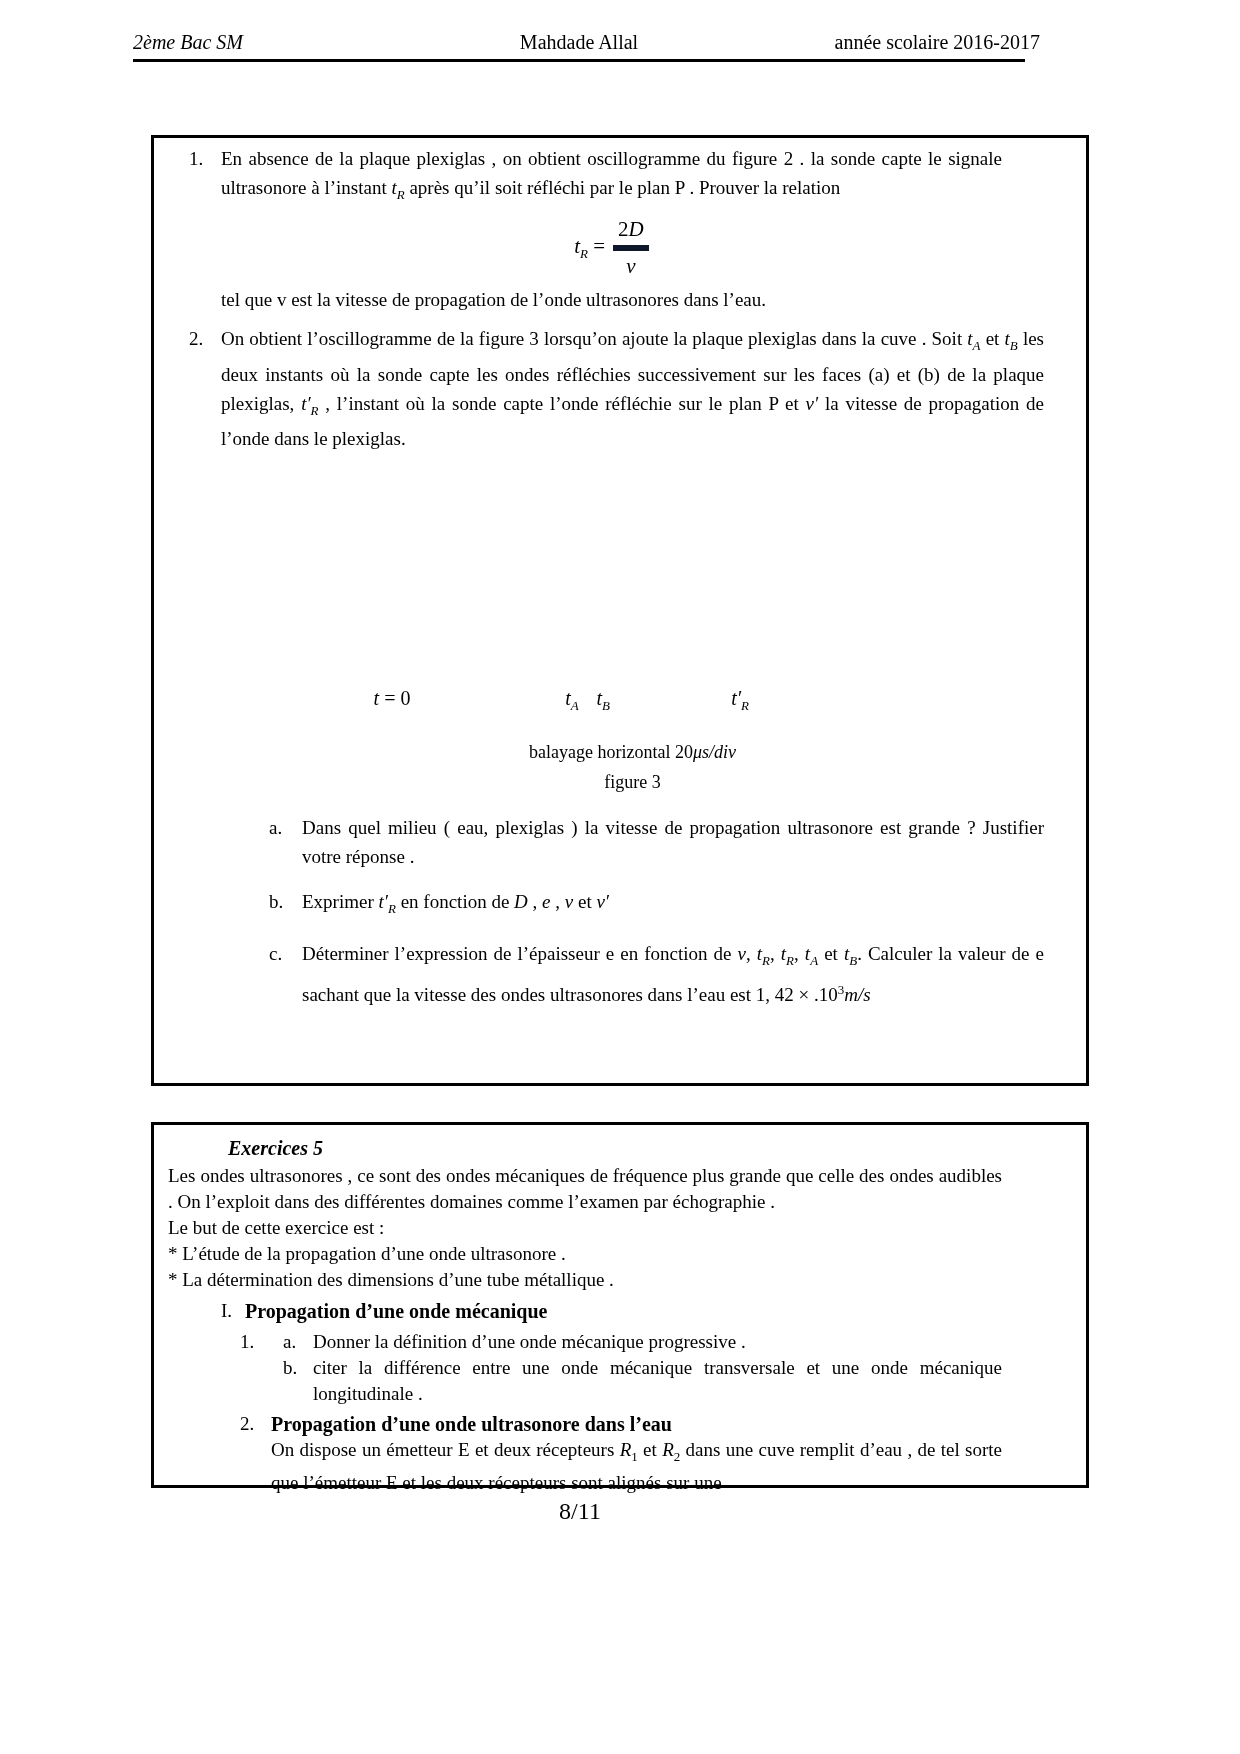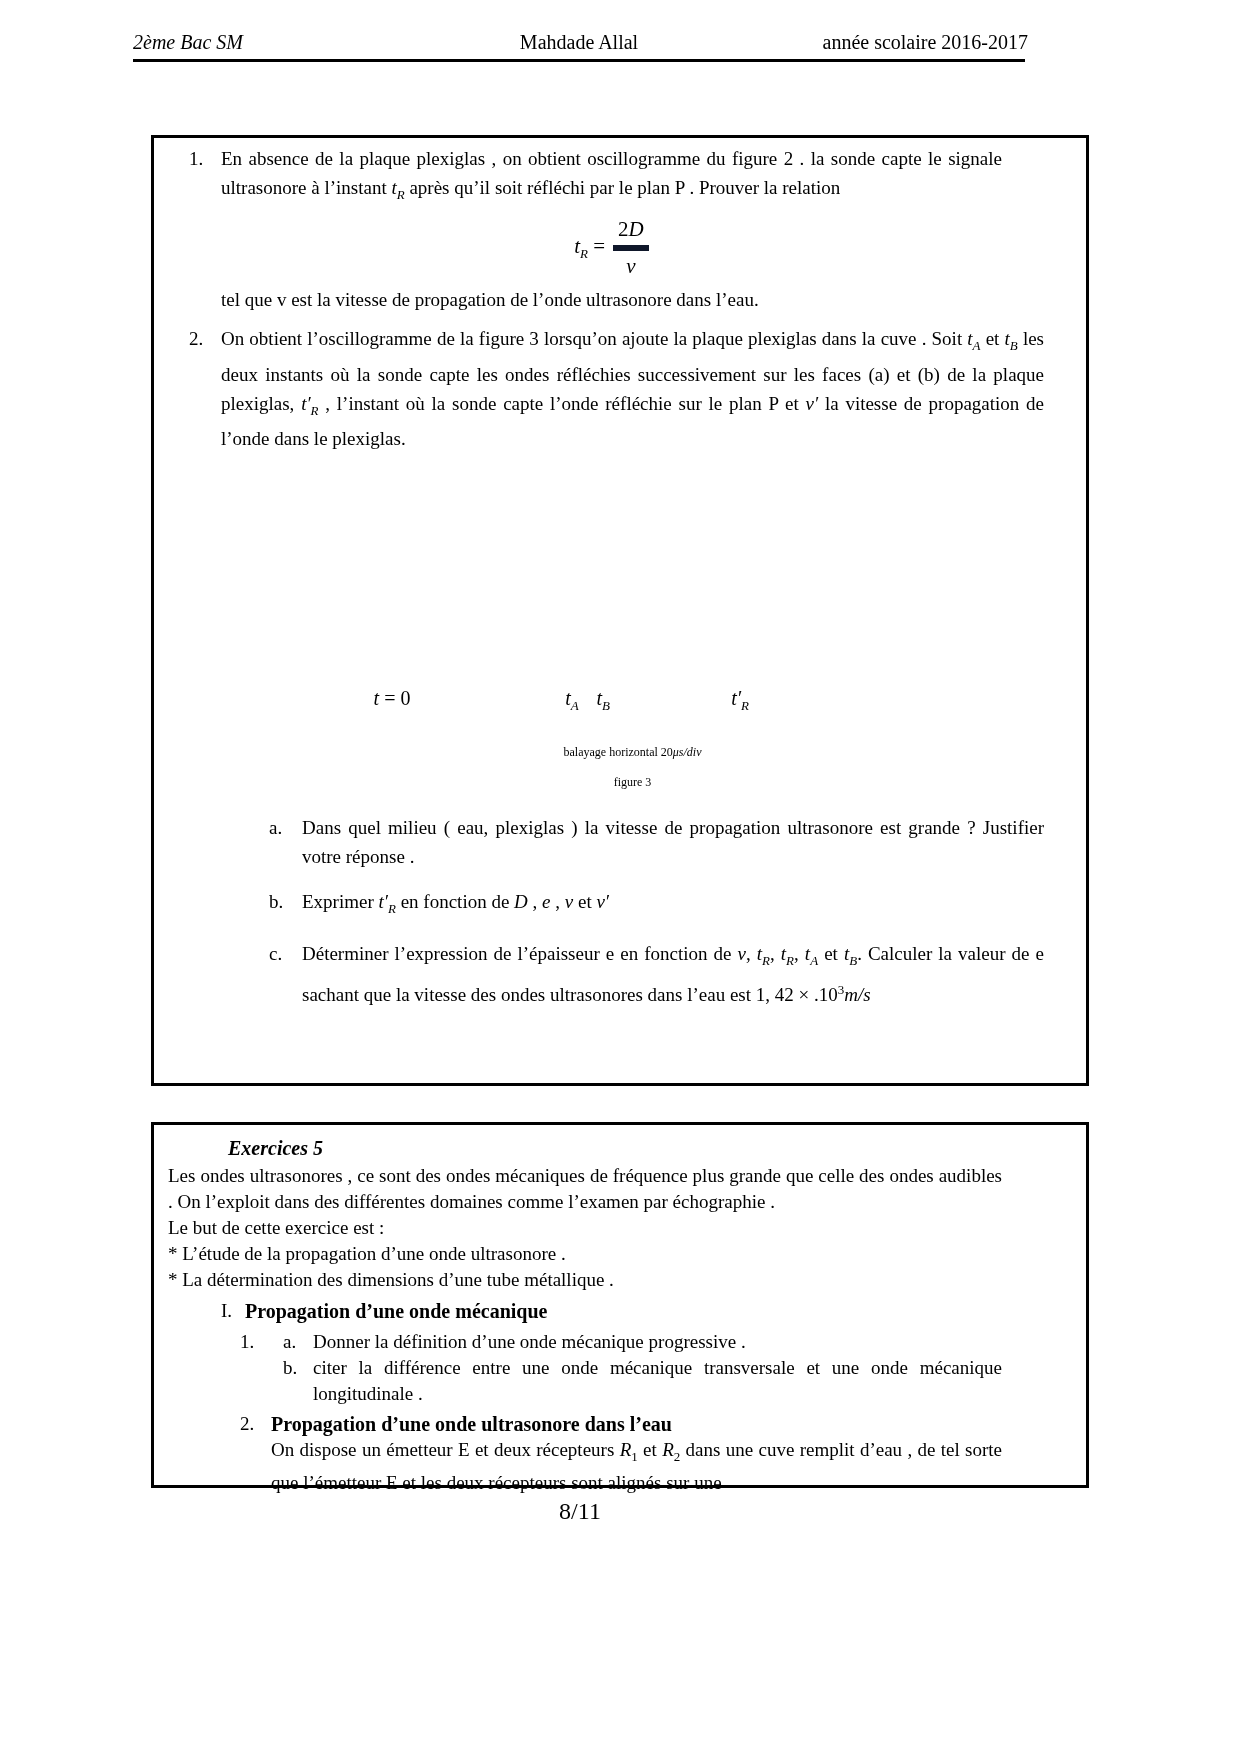--- a/index.html
+++ b/index.html
@@ -2,21 +2,21 @@
 <html><head>
 <meta charset="utf-8">
 <style>
   html,body{margin:0;padding:0;background:#ffffff;}
   .page{position:relative;width:996px;height:1754px;background:#fff;
         font-family:"Liberation Serif","DejaVu Serif",serif;color:#000;}
   
   .hdr{position:absolute;top:31px;font-size:20px;}
   .hdr-left{left:133px;font-style:italic;}
   .hdr-center{left:133px;width:892px;text-align:center;}
-  .hdr-right{left:136px;width:892px;text-align:right;}
+  .hdr-right{left:148px;width:892px;text-align:right;}
   .hdr-rule{position:absolute;left:133px;top:59px;width:892px;height:3px;background:#000;}
   
   .fbox{position:absolute;left:151px;width:938px;border:3px solid #000;box-sizing:border-box;background:#fff;}
   .box1{top:135px;height:951px;padding:6px 84px 0 35px;}
   .box2{top:1122px;height:366px;padding:6px 84px 0 14px;font-size:19px;line-height:26px;}
   
   .item{display:flex;margin-top:10px;}
   .item:first-child{margin-top:0;}
   .marker{flex:none;width:32px;font-size:19px;line-height:29px;}
   .itext{flex:1;font-size:19px;line-height:29px;text-align:justify;}
@@ -34,21 +34,21 @@
     background-image:
       repeating-linear-gradient(to right,#000 0 2px,transparent 2px 59px),
       repeating-linear-gradient(to bottom,#000 0 2px,transparent 2px 59px),
       repeating-linear-gradient(to right,#b3b3b3 0 1px,transparent 1px 11.8px),
       repeating-linear-gradient(to bottom,#b3b3b3 0 1px,transparent 1px 11.8px);}
   .pulse{position:absolute;bottom:0;width:5px;background:#000;}
   .divarrow{position:absolute;top:20px;height:18px;}
   .divlabel{position:absolute;top:-3px;transform:translateX(-50%);background:#fff;
             padding:0 3px;font-size:20px;line-height:24px;}
   .axlabel{position:absolute;top:187px;transform:translateX(-50%);font-size:20px;white-space:nowrap;}
-  .caption{text-align:center;font-size:12px;line-height:30px;}
+  .caption{text-align:center;font-size:18px;line-height:30px;}
   
   .subitem{display:flex;margin-left:48px;margin-top:16px;}
   .subitem .marker{width:33px;}
   
   .ex5-title{margin:4px 0 2px 60px;font-size:20px;font-weight:bold;font-style:italic;}
   .para{text-align:justify;}
   .sec{display:flex;margin-top:5px;}
   .sec .num{flex:none;width:24px;margin-left:53px;font-size:19px;}
   .sec .head{font-size:20px;font-weight:bold;}
   .q1{display:flex;margin-top:5px;}
@@ -73,21 +73,21 @@
 
   <div class="fbox box1">
 
     <div class="item">
       <div class="marker">1.</div>
       <div class="itext">
         <div class="para">En absence de la plaque plexiglas , on obtient oscillogramme du figure 2 . la sonde capte le signale ultrasonore à l’instant <i>t<sub>R</sub></i> après qu’il soit réfléchi par le plan P . Prouver la relation</div>
         <div class="formula">
           <span><i>t<sub>R</sub></i> =</span><span class="frac"><span class="num">2<i>D</i></span><span class="den"><i>v</i></span></span>
         </div>
-        <div class="para">tel que v est la vitesse de propagation de l’onde ultrasonore dans l’eau.</div>
+        <div class="para">tel que v est la vitesse de propagation de l’onde ultrasonores dans l’eau.</div>
       </div>
     </div>
 
     <div class="item">
       <div class="marker">2.</div>
       <div class="itext">
         <div class="para">On obtient l’oscillogramme de la figure 3 lorsqu’on ajoute la plaque plexiglas dans la cuve . Soit <i>t<sub>A</sub></i> et <i>t<sub>B</sub></i> les deux instants où la sonde capte les ondes réfléchies successivement sur les faces (a) et (b) de la plaque plexiglas, <i>t′<sub>R</sub></i> , l’instant où la sonde capte l’onde réfléchie sur le plan P et <i>v′</i> la vitesse de propagation de l’onde dans le plexiglas.</div>
 
         <div class="osc-wrap">
         <div class="axlabel" style="left: 62px;"><i>t</i> = 0</div>

